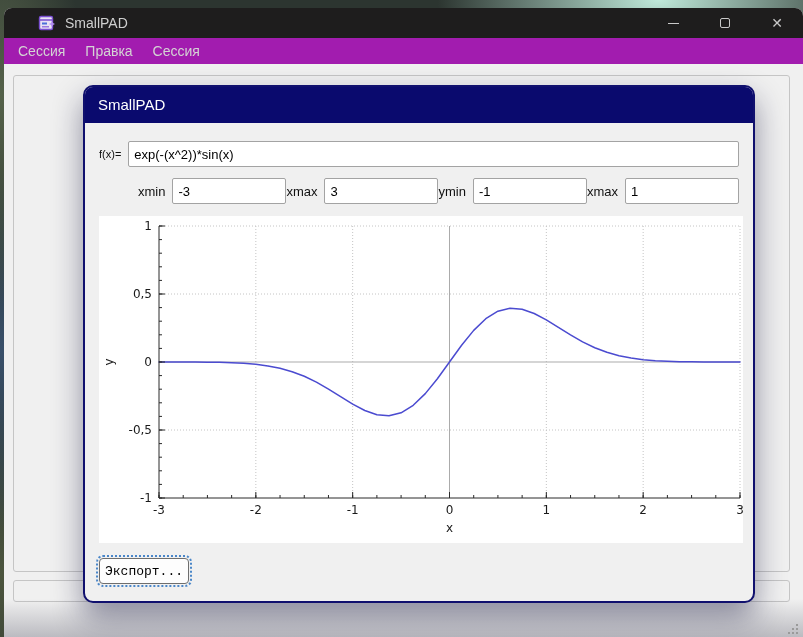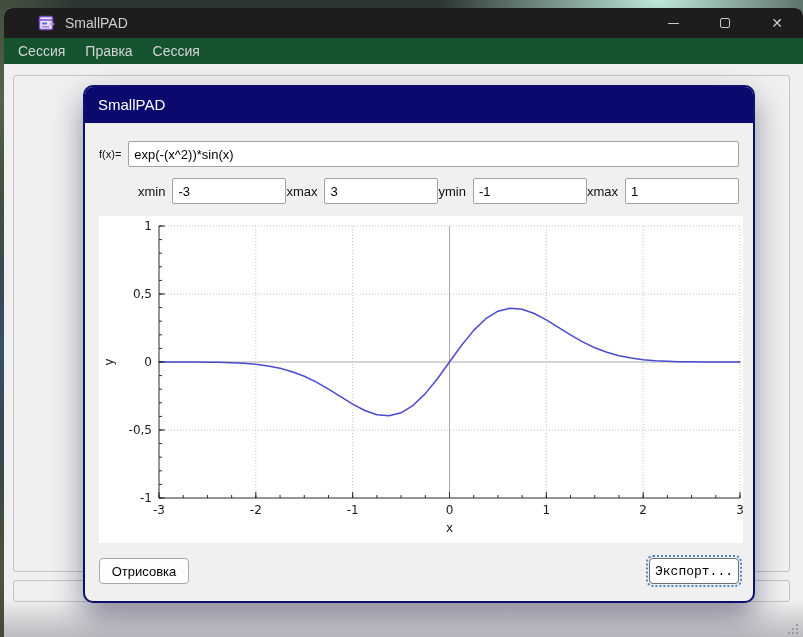--- a/index.html
+++ b/index.html
@@ -28,21 +28,21 @@
   }
   .app-icon { width: 18px; height: 18px; margin-left: 34px; margin-right: 9px; flex: 0 0 auto; }
   .window-title { flex: 1 1 auto; }
   .win-controls { display: flex; height: 100%; }
   .win-btn { width: 52px; height: 100%; display: flex; align-items: center; justify-content: center; color: #c9c9c9; }
   .min-glyph { display: block; width: 11px; height: 1px; background: #c9c9c9; }
   .max-glyph { display: block; width: 10px; height: 10px; border: 1px solid #c9c9c9; border-radius: 2px; }
   .close-glyph { font-size: 14px; line-height: 1; }
 
   .menubar {
-    height: 26px; background: #14532d; display: flex; align-items: center;
+    height: 26px; background: #a21caf; display: flex; align-items: center;
     padding-left: 4px; color: #d4d4d4; font-size: 14px;
   }
   .menu-item { padding: 3px 10px; }
 
   .client { position: relative; height: calc(100% - 56px); background: #f0f0f0; }
   .content-frame {
     position: absolute; left: 9px; top: 11px; width: 777px; height: 497px;
     border: 1px solid #c5c5c5; border-radius: 3px;
   }
   .status-frame {
@@ -259,18 +259,17 @@
           <line x1="60" y1="78" x2="66" y2="78" stroke="#2a2a2a" stroke-width="1"></line>
           <text x="53" y="82" text-anchor="end" class="tick">0,5</text>
           <line x1="60" y1="10" x2="66" y2="10" stroke="#2a2a2a" stroke-width="1"></line>
           <text x="53" y="14" text-anchor="end" class="tick">1</text>
           <text x="350.5" y="316" text-anchor="middle" class="tick">x</text>
           <text x="14" y="146" text-anchor="middle" class="tick" transform="rotate(-90 14 146)">y</text>
         </svg>
     </div>
 
     <div class="button-row">
-      <button class="dlg-btn">Отрисовка</button>
       <button class="dlg-btn focused">Экспорт...</button>
     </div>
 
   </div>
 </div>
 
 </body></html>

